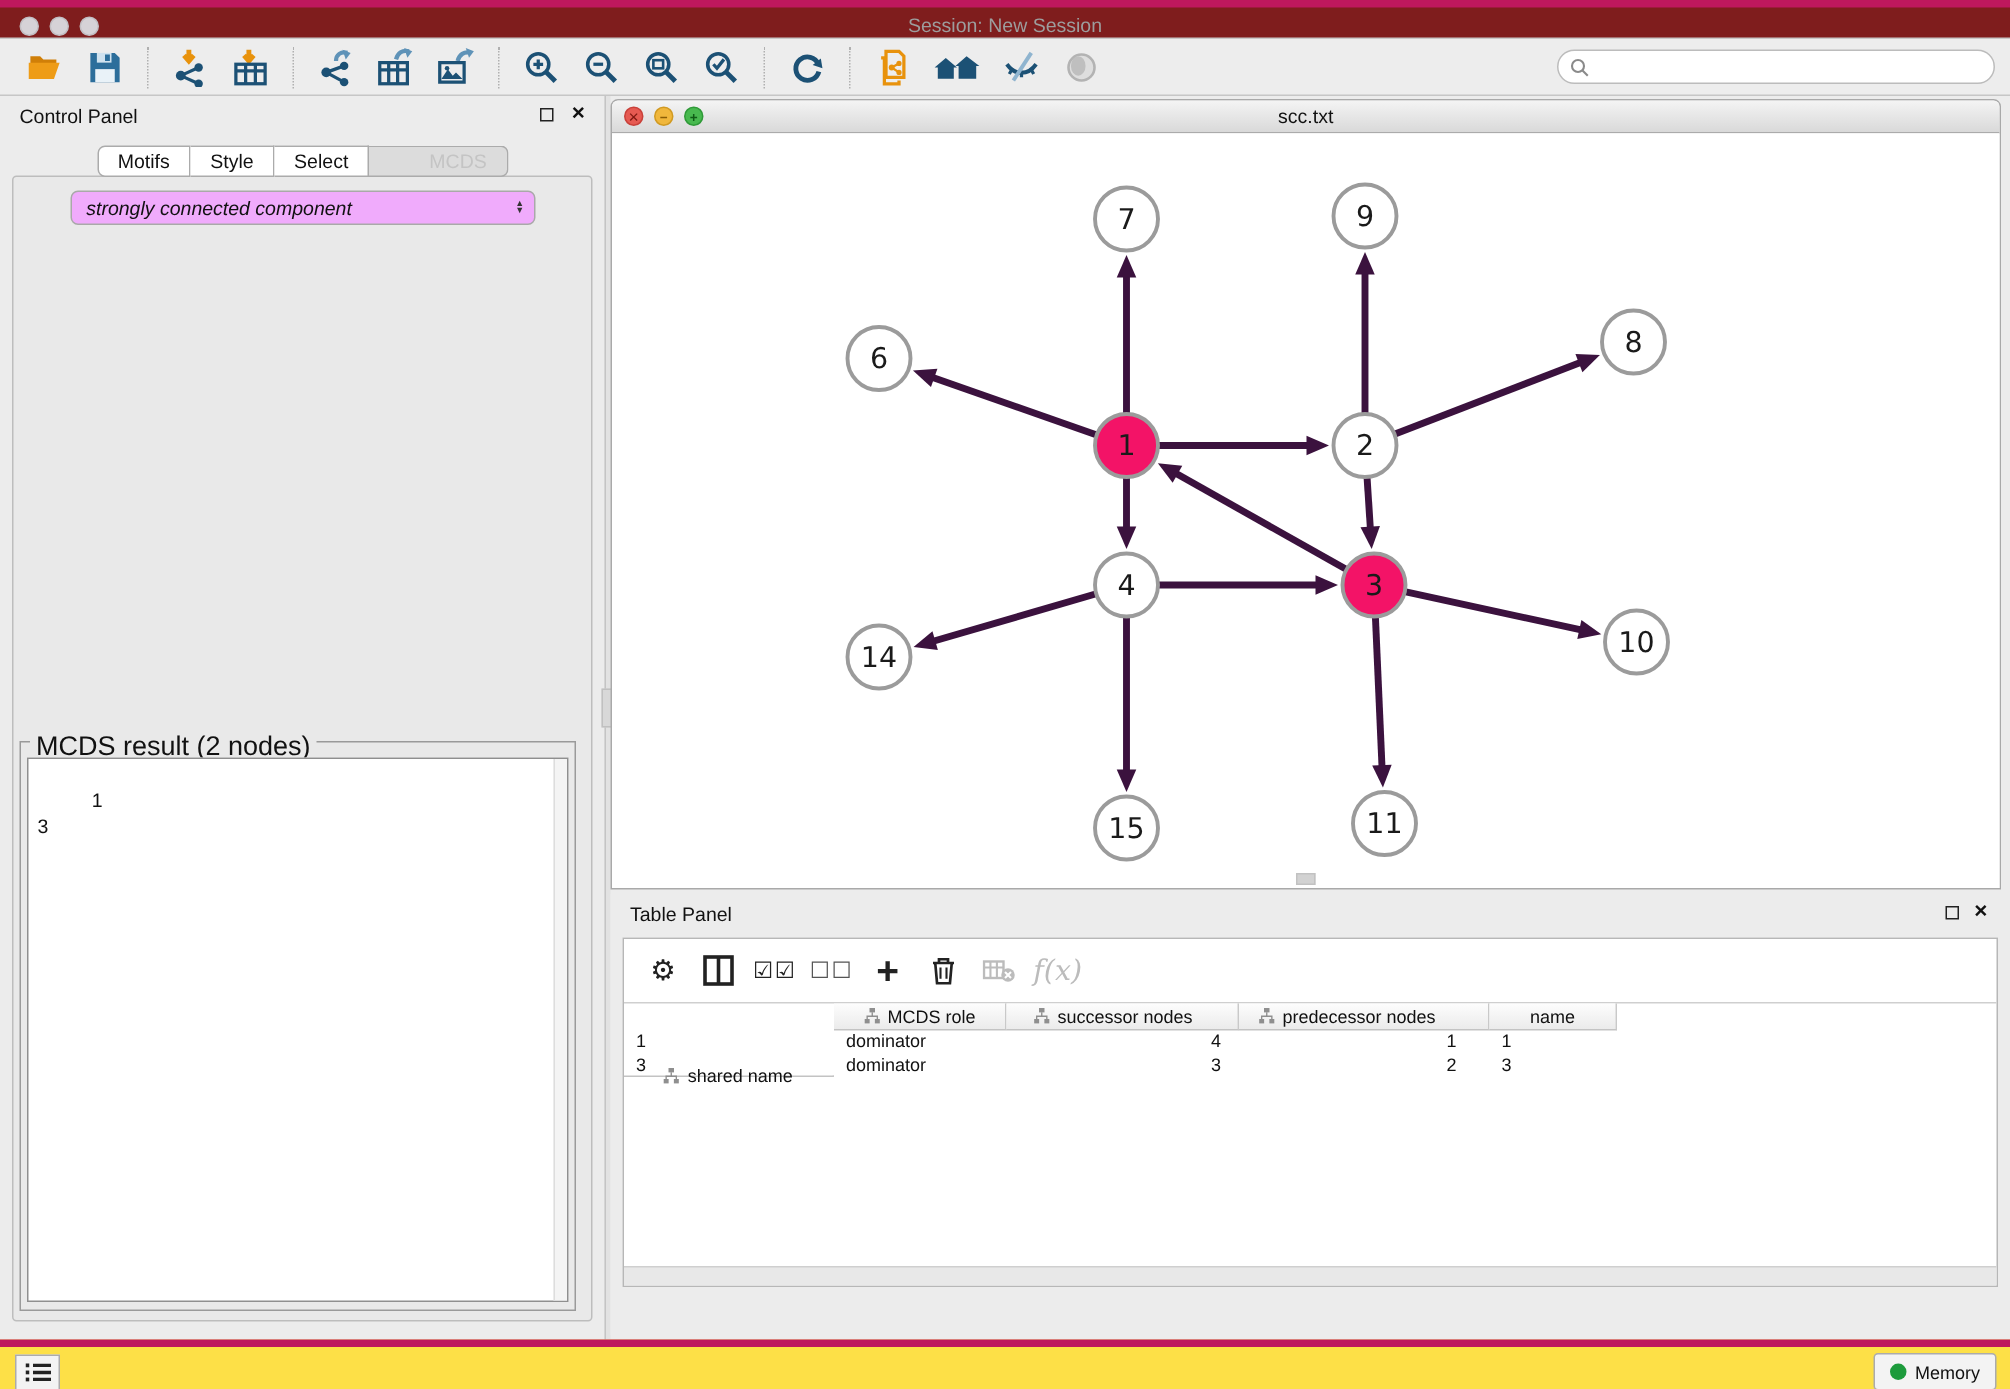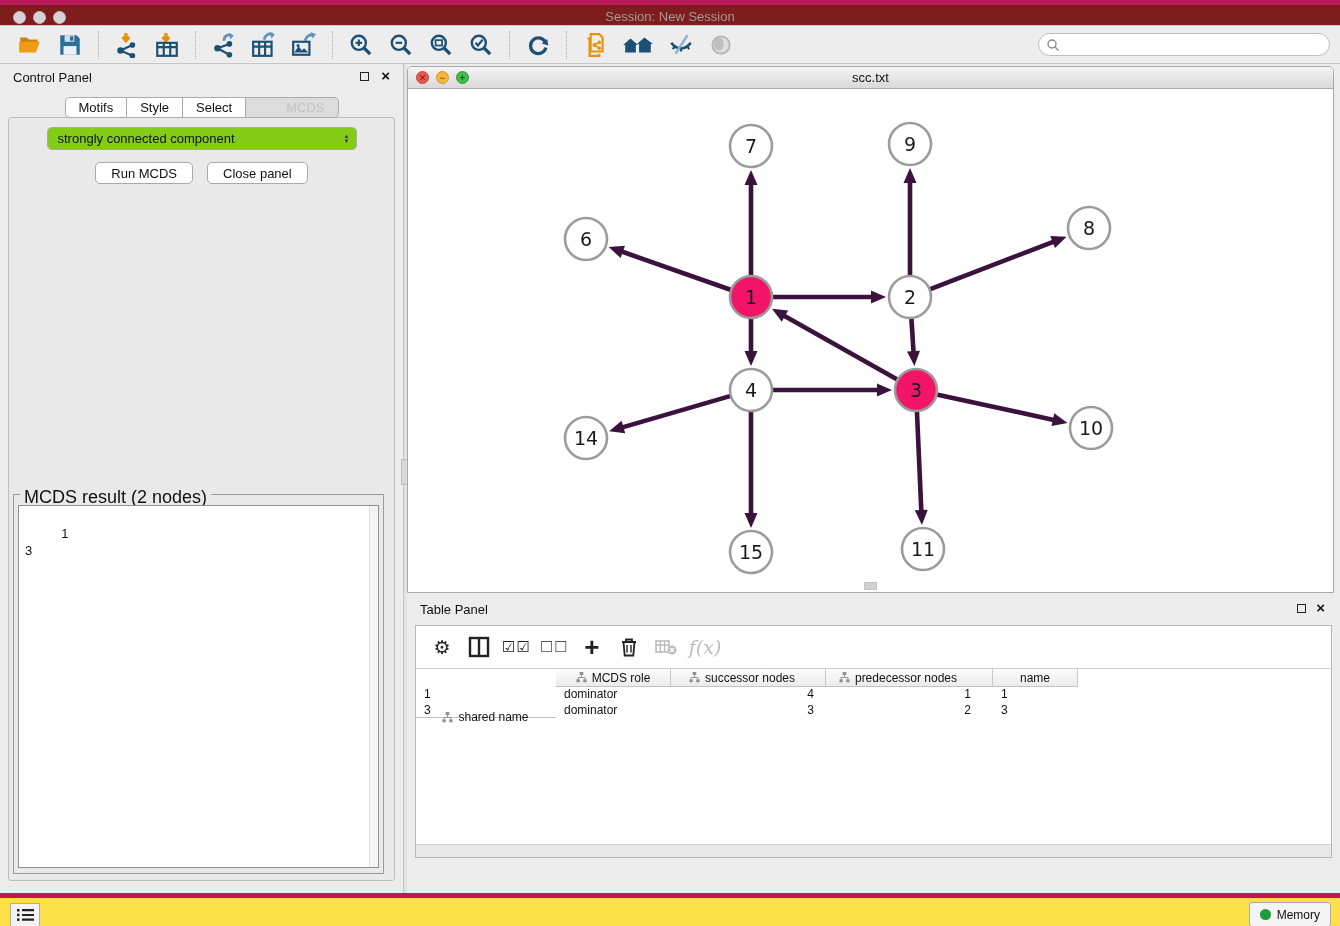--- a/index.html
+++ b/index.html
@@ -36,22 +36,22 @@
   #ctl-tabs { top:33px; }
   .tab { font-size:13px; color:#111; background:#fff; border:1px solid #ababab; border-left:none;
     padding:2px 13px; height:21px; white-space:nowrap; }
   .tab:first-child { border-left:1px solid #ababab; border-radius:5px 0 0 5px; }
   .tab:last-child { border-radius:0 5px 5px 0;padding-left:40px; }
   .tab.selected { background:#dcdcdc; color:#c4c4c4; }
 
   #cp-inner { position:absolute; left:8px; top:53px; width:387px; height:764px;
     background:#e9e9e9; border:1px solid #bdbdbd; border-radius:3px; }
   #opt-label { margin-top:21px; text-align:center; font-size:13px; color:#111; }
-  #opt-select { margin:9px auto 0; width:310px; height:23px; background:#84cc16; border:1px solid #a9a9a9;
-    border-radius:5px; display:flex; align-items:center; padding:0 6px 0 10px; font-size:13px; color:#111; }
+  #opt-select { margin:9px auto 0; width:310px; height:23px; background:#f0abfc; border:1px solid #a9a9a9;
+    border-radius:5px; display:flex; align-items:center; padding:0 6px 0 10px; font-size:13px; color:#111;font-style:italic; }
   #opt-select .spin { margin-left:auto; display:grid; font-size:6px; line-height:5px; color:#333; text-align:center; }
   #cp-buttons { margin-top:12px; display:flex; justify-content:center; gap:14px; }
   .cbtn { height:22px; padding:0 15px; font-size:13px; color:#111; background:#fff;
     border:1px solid #a9a9a9; border-radius:5px; font-family:inherit; }
 
   #result-group { position:absolute; left:4px; right:10px; top:376px; height:380px;
     border:1px solid #9a9a9a; }
   #result-legend { position:absolute; left:6px; top:-8px; background:#e9e9e9; padding:0 4px;
     font-size:18px; color:#111; }
   #result-area { position:absolute; left:4px; right:4px; top:10px; bottom:5px; background:#fff;
@@ -267,24 +267,20 @@
         <span class="tab">Select</span>
         <span class="tab selected">MCDS</span>
       </div>
     <div id="cp-inner">
       <div id="opt-select">
         <span>strongly connected component</span>
         <span class="spin">
             <span>▲</span>
             <span>▼</span>
           </span>
-      </div>
-      <div id="cp-buttons">
-        <button class="cbtn">Run MCDS</button>
-        <button class="cbtn">Close panel</button>
       </div>
       <div id="result-group">
         <span id="result-legend">MCDS result (2 nodes)</span>
         <div id="result-area">
           <span id="result-text">1
 3</span>
           <span id="result-scroll"></span>
         </div>
       </div>
     </div>

